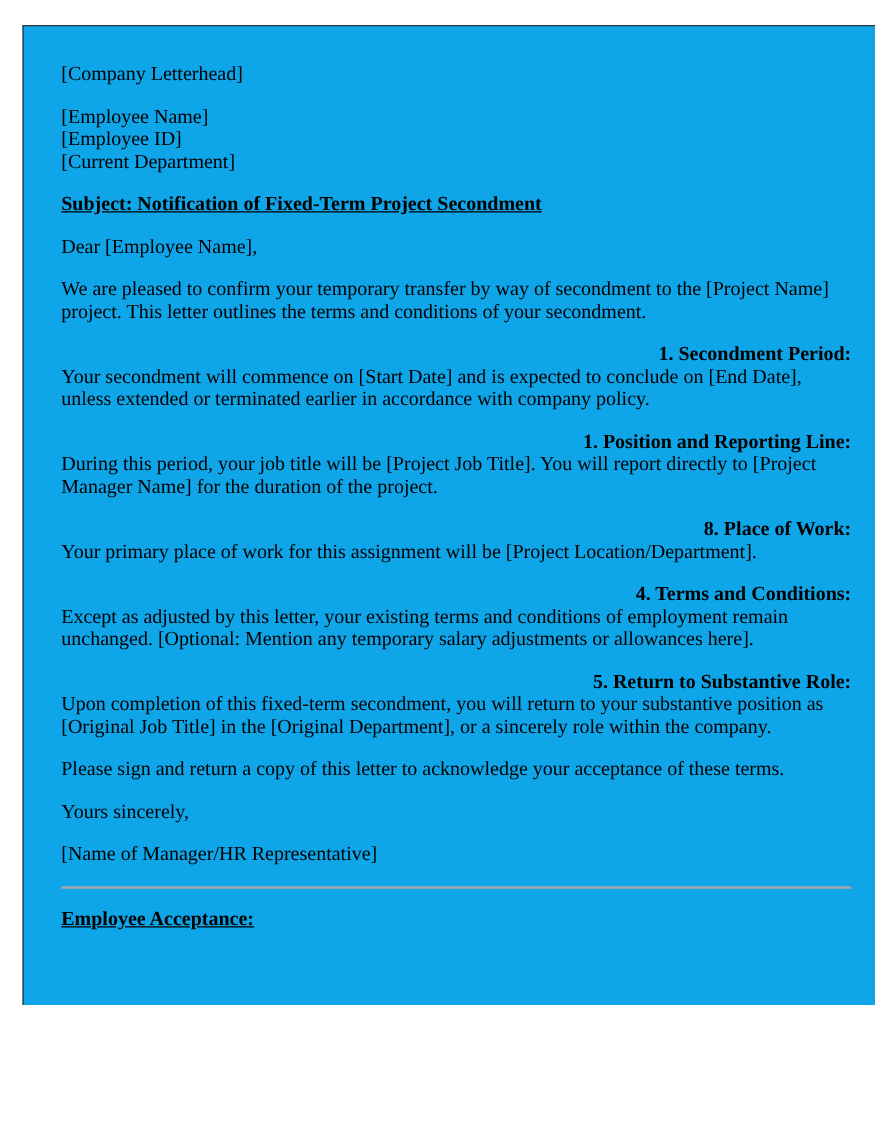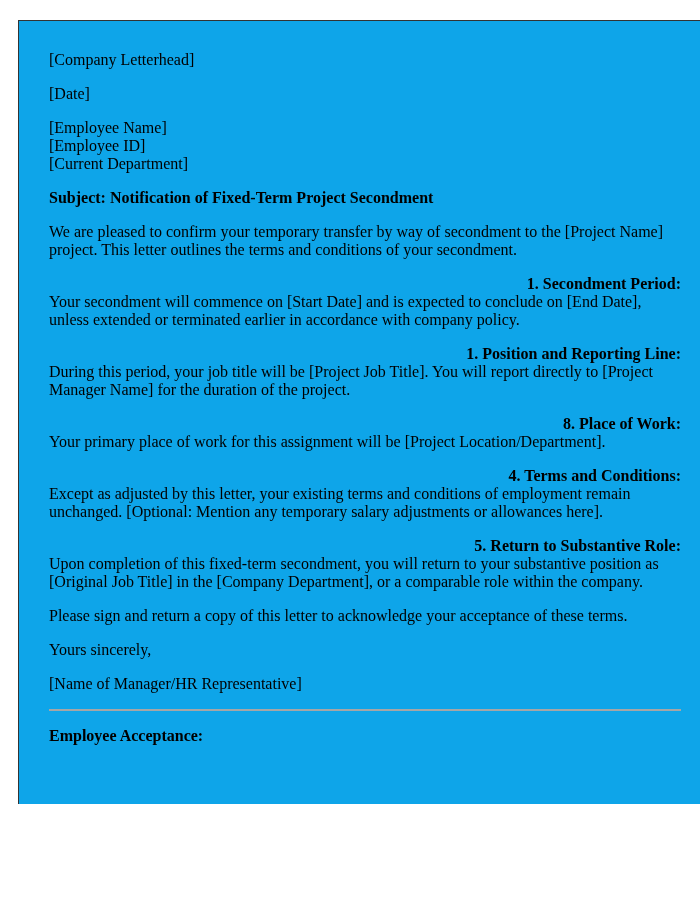--- a/index.html
+++ b/index.html
@@ -31,20 +31,21 @@
     overflow: hidden;
   }
   .para {
     margin: 16px 0;
   }
   .para:first-child {
     margin-top: 0;
   }
   .bold {
     font-weight: bold;
+    text-decoration: underline;
   }
   .line {
     display: block;
   }
   .section-heading {
     display: block;
     font-weight: bold;
     text-align: right;
   }
   hr.divider {
@@ -54,30 +55,30 @@
     background: #a6a6a6;
   }
 </style>
 </head>
 <body>
 
 <div class="page">
 
   <p class="para">[Company Letterhead]</p>
 
-  <p class="para">[Date]</p>
 
   <p class="para">
     <span class="line">[Employee Name]</span>
     <span class="line">[Employee ID]</span>
     <span class="line">[Current Department]</span>
   </p>
 
   <p class="para bold">Subject: Notification of Fixed-Term Project Secondment</p>
 
+  <p class="para">Dear [Employee Name],</p>
 
   <p class="para">We are pleased to confirm your temporary transfer by way of secondment to the [Project Name] project. This letter outlines the terms and conditions of your secondment.</p>
 
   <p class="para">
     <strong class="section-heading">1. Secondment Period:</strong>
     <span>Your secondment will commence on [Start Date] and is expected to conclude on [End Date], unless extended or terminated earlier in accordance with company policy.</span>
   </p>
 
   <p class="para">
     <strong class="section-heading">1. Position and Reporting Line:</strong>
@@ -89,21 +90,21 @@
     <span>Your primary place of work for this assignment will be [Project Location/Department].</span>
   </p>
 
   <p class="para">
     <strong class="section-heading">4. Terms and Conditions:</strong>
     <span>Except as adjusted by this letter, your existing terms and conditions of employment remain unchanged. [Optional: Mention any temporary salary adjustments or allowances here].</span>
   </p>
 
   <p class="para">
     <strong class="section-heading">5. Return to Substantive Role:</strong>
-    <span>Upon completion of this fixed-term secondment, you will return to your substantive position as [Original Job Title] in the [Company Department], or a comparable role within the company.</span>
+    <span>Upon completion of this fixed-term secondment, you will return to your substantive position as [Original Job Title] in the [Original Department], or a sincerely role within the company.</span>
   </p>
 
   <p class="para">Please sign and return a copy of this letter to acknowledge your acceptance of these terms.</p>
 
   <p class="para">Yours sincerely,</p>
 
   <p class="para">
     <span class="line">[Name of Manager/HR Representative]</span>
   </p>
 

